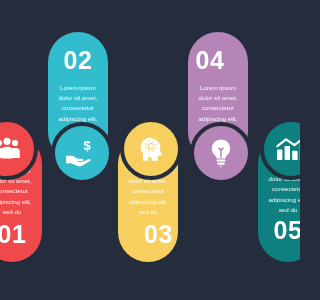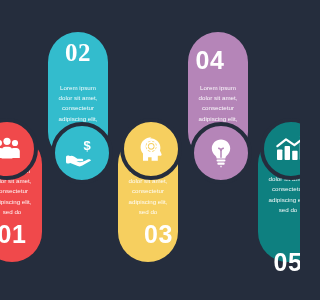--- a/index.html
+++ b/index.html
@@ -67,39 +67,39 @@
 
   
   #step1 .pill  { left: -18px;  top: 134px; width: 60px; height: 128px; background: #f0494b; }
   #step1 .disc  { left: -24px;  top: 118px; width: 62px; height: 62px;  background: #f0494b; }
   #step1 .num   { left: -18px;  top: 222px; width: 60px; color: #ffffff; }
   #step1 .desc  { left: -18px;  top: 166px; width: 60px; }
 
   
   #step2 .pill  { left: 48px;   top: 32px;  width: 60px; height: 130px; background: #33bccd; }
   #step2 .disc  { left: 51px;   top: 122px; width: 62px; height: 62px;  background: #33bccd; }
-  #step2 .num   { left: 48px;   top: 40px;  width: 60px; font-family: Liberation Serif, serif; }
+  #step2 .num   { left: 48px;   top: 48px;  width: 60px; }
   #step2 .desc  { left: 48px;   top: 83px;  width: 60px; }
 
   
   #step3 .pill  { left: 118px;  top: 134px; width: 60px; height: 128px; background: #f6cf5f; }
   #step3 .disc  { left: 120px;  top: 118px; width: 62px; height: 62px;  background: #f6cf5f; }
   #step3 .num   { left: 118px;  top: 222px; width: 81px; }
   #step3 .desc  { left: 118px;  top: 166px; width: 60px; }
 
   
   #step4 .pill  { left: 188px;  top: 32px;  width: 60px; height: 130px; background: #b585b8; }
   #step4 .disc  { left: 190px;  top: 122px; width: 62px; height: 62px;  background: #b585b8; }
   #step4 .num   { left: 188px;  top: 48px;  width: 44px; }
   #step4 .desc  { left: 188px;  top: 83px;  width: 60px; }
 
   
   #step5 .pill  { left: 258px;  top: 134px; width: 60px; height: 128px; background: #0e8080; }
   #step5 .disc  { left: 260px;  top: 118px; width: 62px; height: 62px;  background: #0e8080; }
-  #step5 .num   { left: 258px;  top: 218px; width: 60px; margin-top: 32px; }
+  #step5 .num   { left: 258px;  top: 218px; width: 60px; }
   #step5 .desc  { left: 258px;  top: 164px; width: 60px; }
 </style>
 </head>
 <body style="background: rgb(37, 45, 61);">
 
 <div id="infographic">
 
   <div class="step" id="step1">
     <div class="pill" style="background: rgb(240, 73, 75);"></div>
     <div class="desc">Lorem ipsum dolor sit amet, consectetur adipiscing elit, sed do</div>

